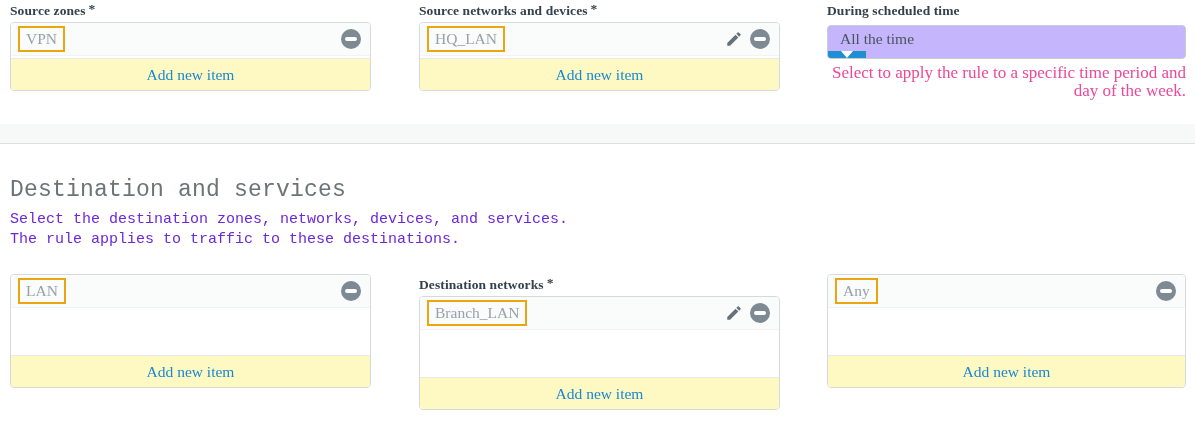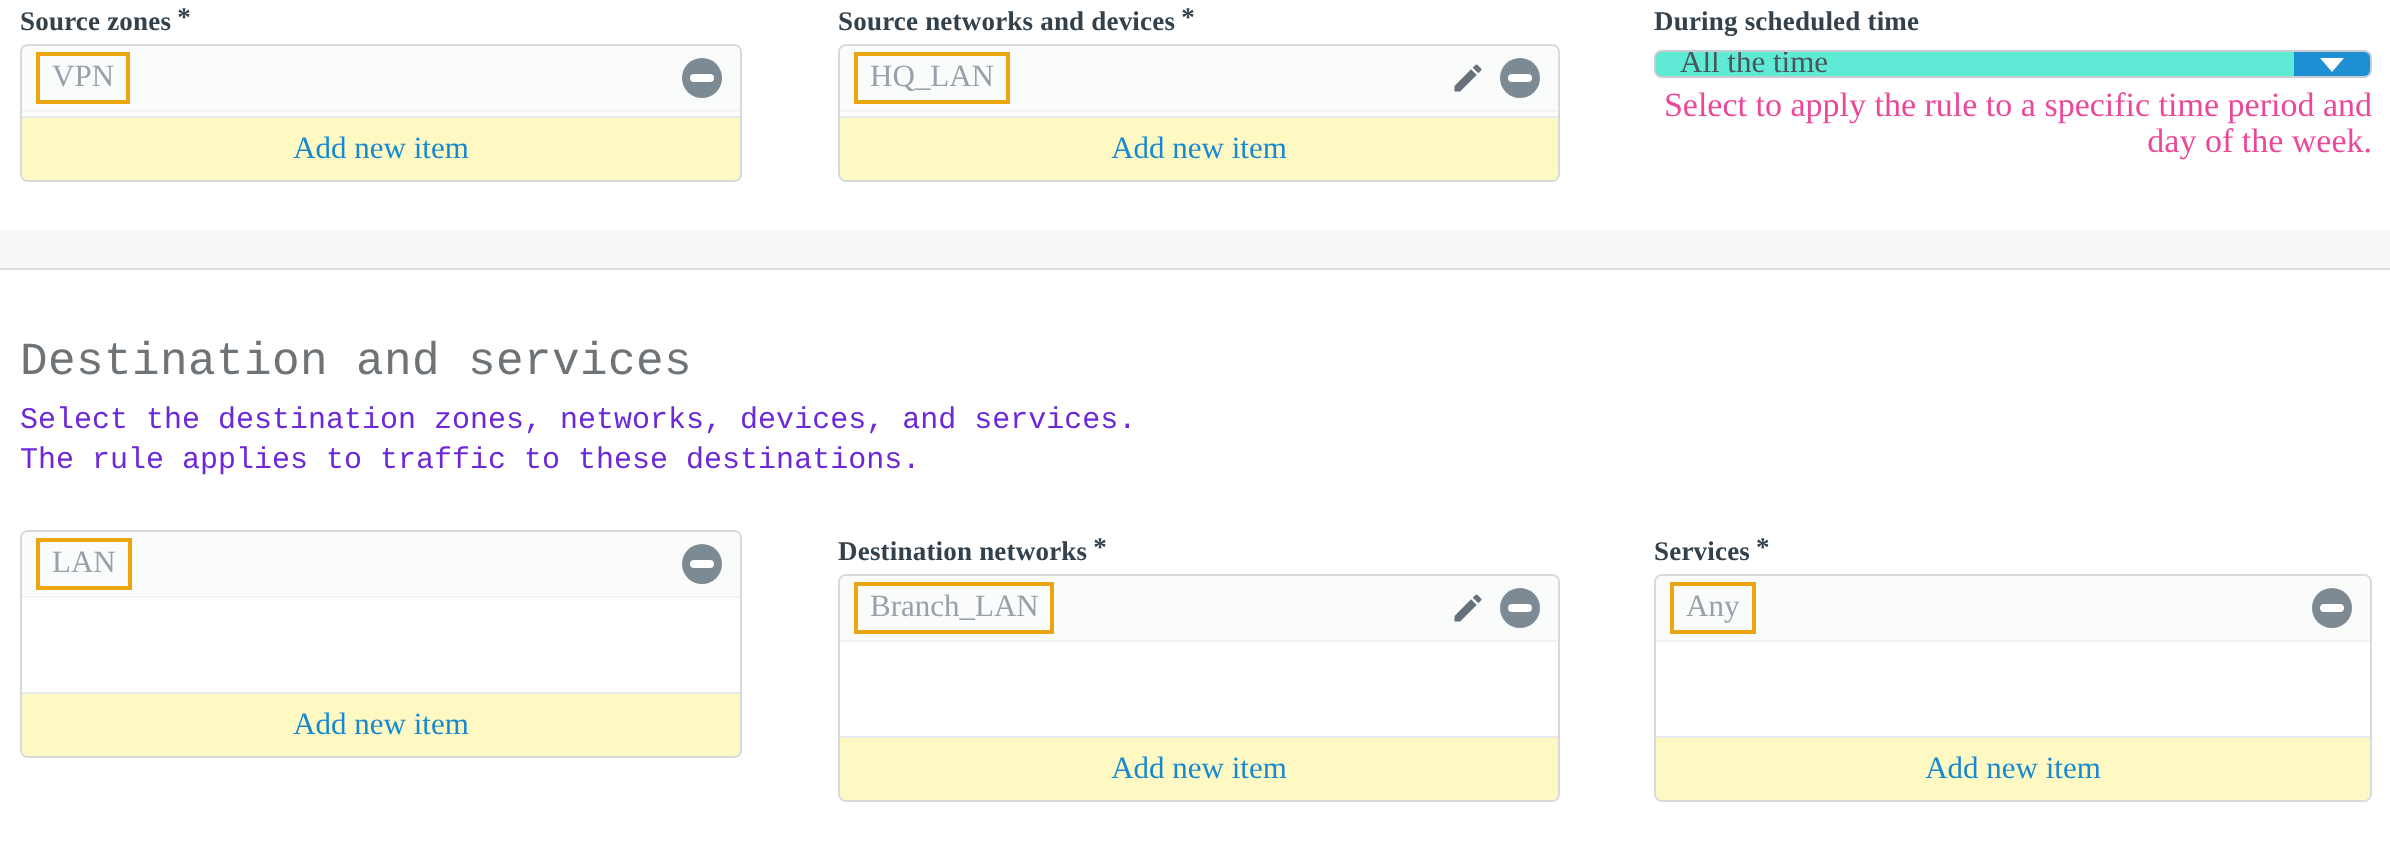--- a/index.html
+++ b/index.html
@@ -82,27 +82,28 @@
     align-items: center;
     justify-content: center;
     color: #1789d2;
     font-size: 15.5px;
     cursor: pointer;
   }
 
   
   .dropdown {
     margin-top: 3px;
-    height: 14px;
+    height: 34px;
     border: 1px solid #c6ced3;
     border-radius: 4px;
-    background: #5eead4;
+    background: #c4b5fd;
     display: flex;
     overflow: hidden;
     cursor: pointer;
+    flex-direction: column;
   }
   .dropdown-value {
     flex: 1;
     display: flex;
     align-items: center;
     padding-left: 12px;
     font-size: 15.5px;
     color: #4b545c;
   }
   .dropdown-btn {
@@ -239,21 +240,20 @@
           </span>
           <span class="minus-icon"></span>
         </span>
       </div>
       <div class="box-fill"></div>
       <div class="box-footer">Add new item</div>
     </div>
   </div>
 
   <div class="col c3">
-    <div class="field-label"><span>Services</span><span class="req">*</span></div>
     <div class="item-box h-bottom">
       <div class="tag-row">
         <span class="tag">Any</span>
         <span class="row-icons">
           <span class="minus-icon"></span>
         </span>
       </div>
       <div class="box-fill"></div>
       <div class="box-footer">Add new item</div>
     </div>

